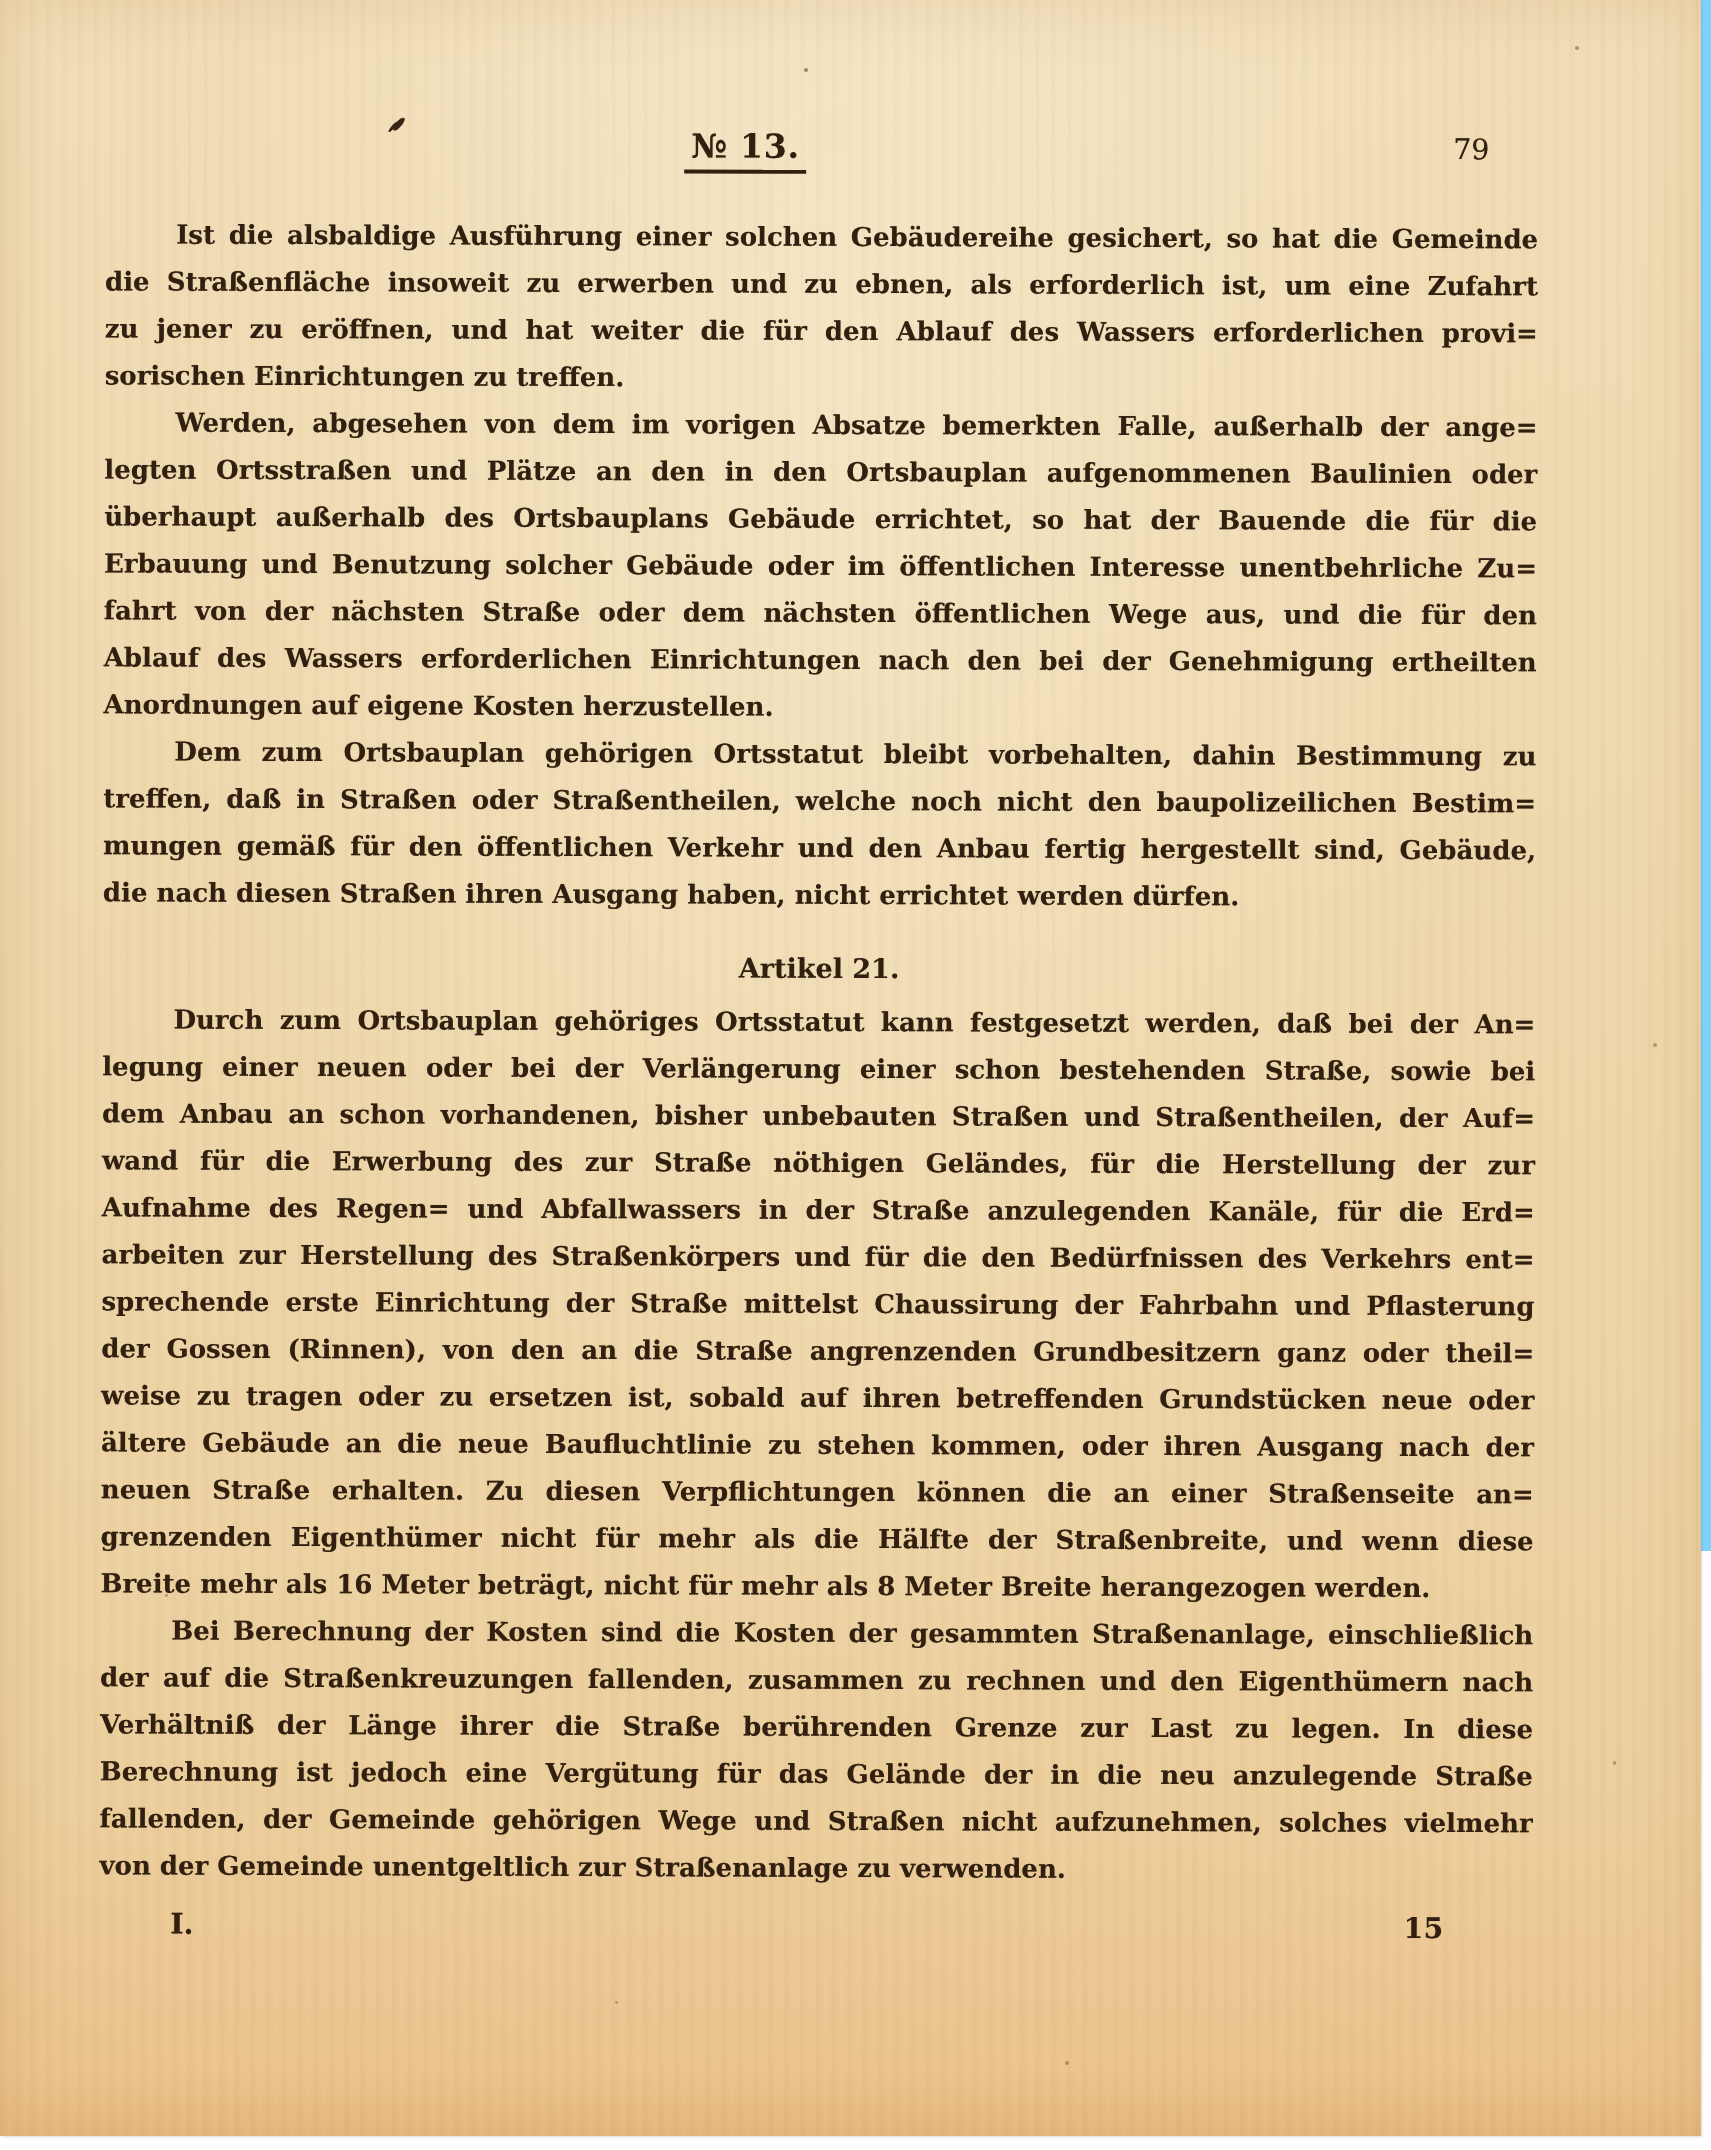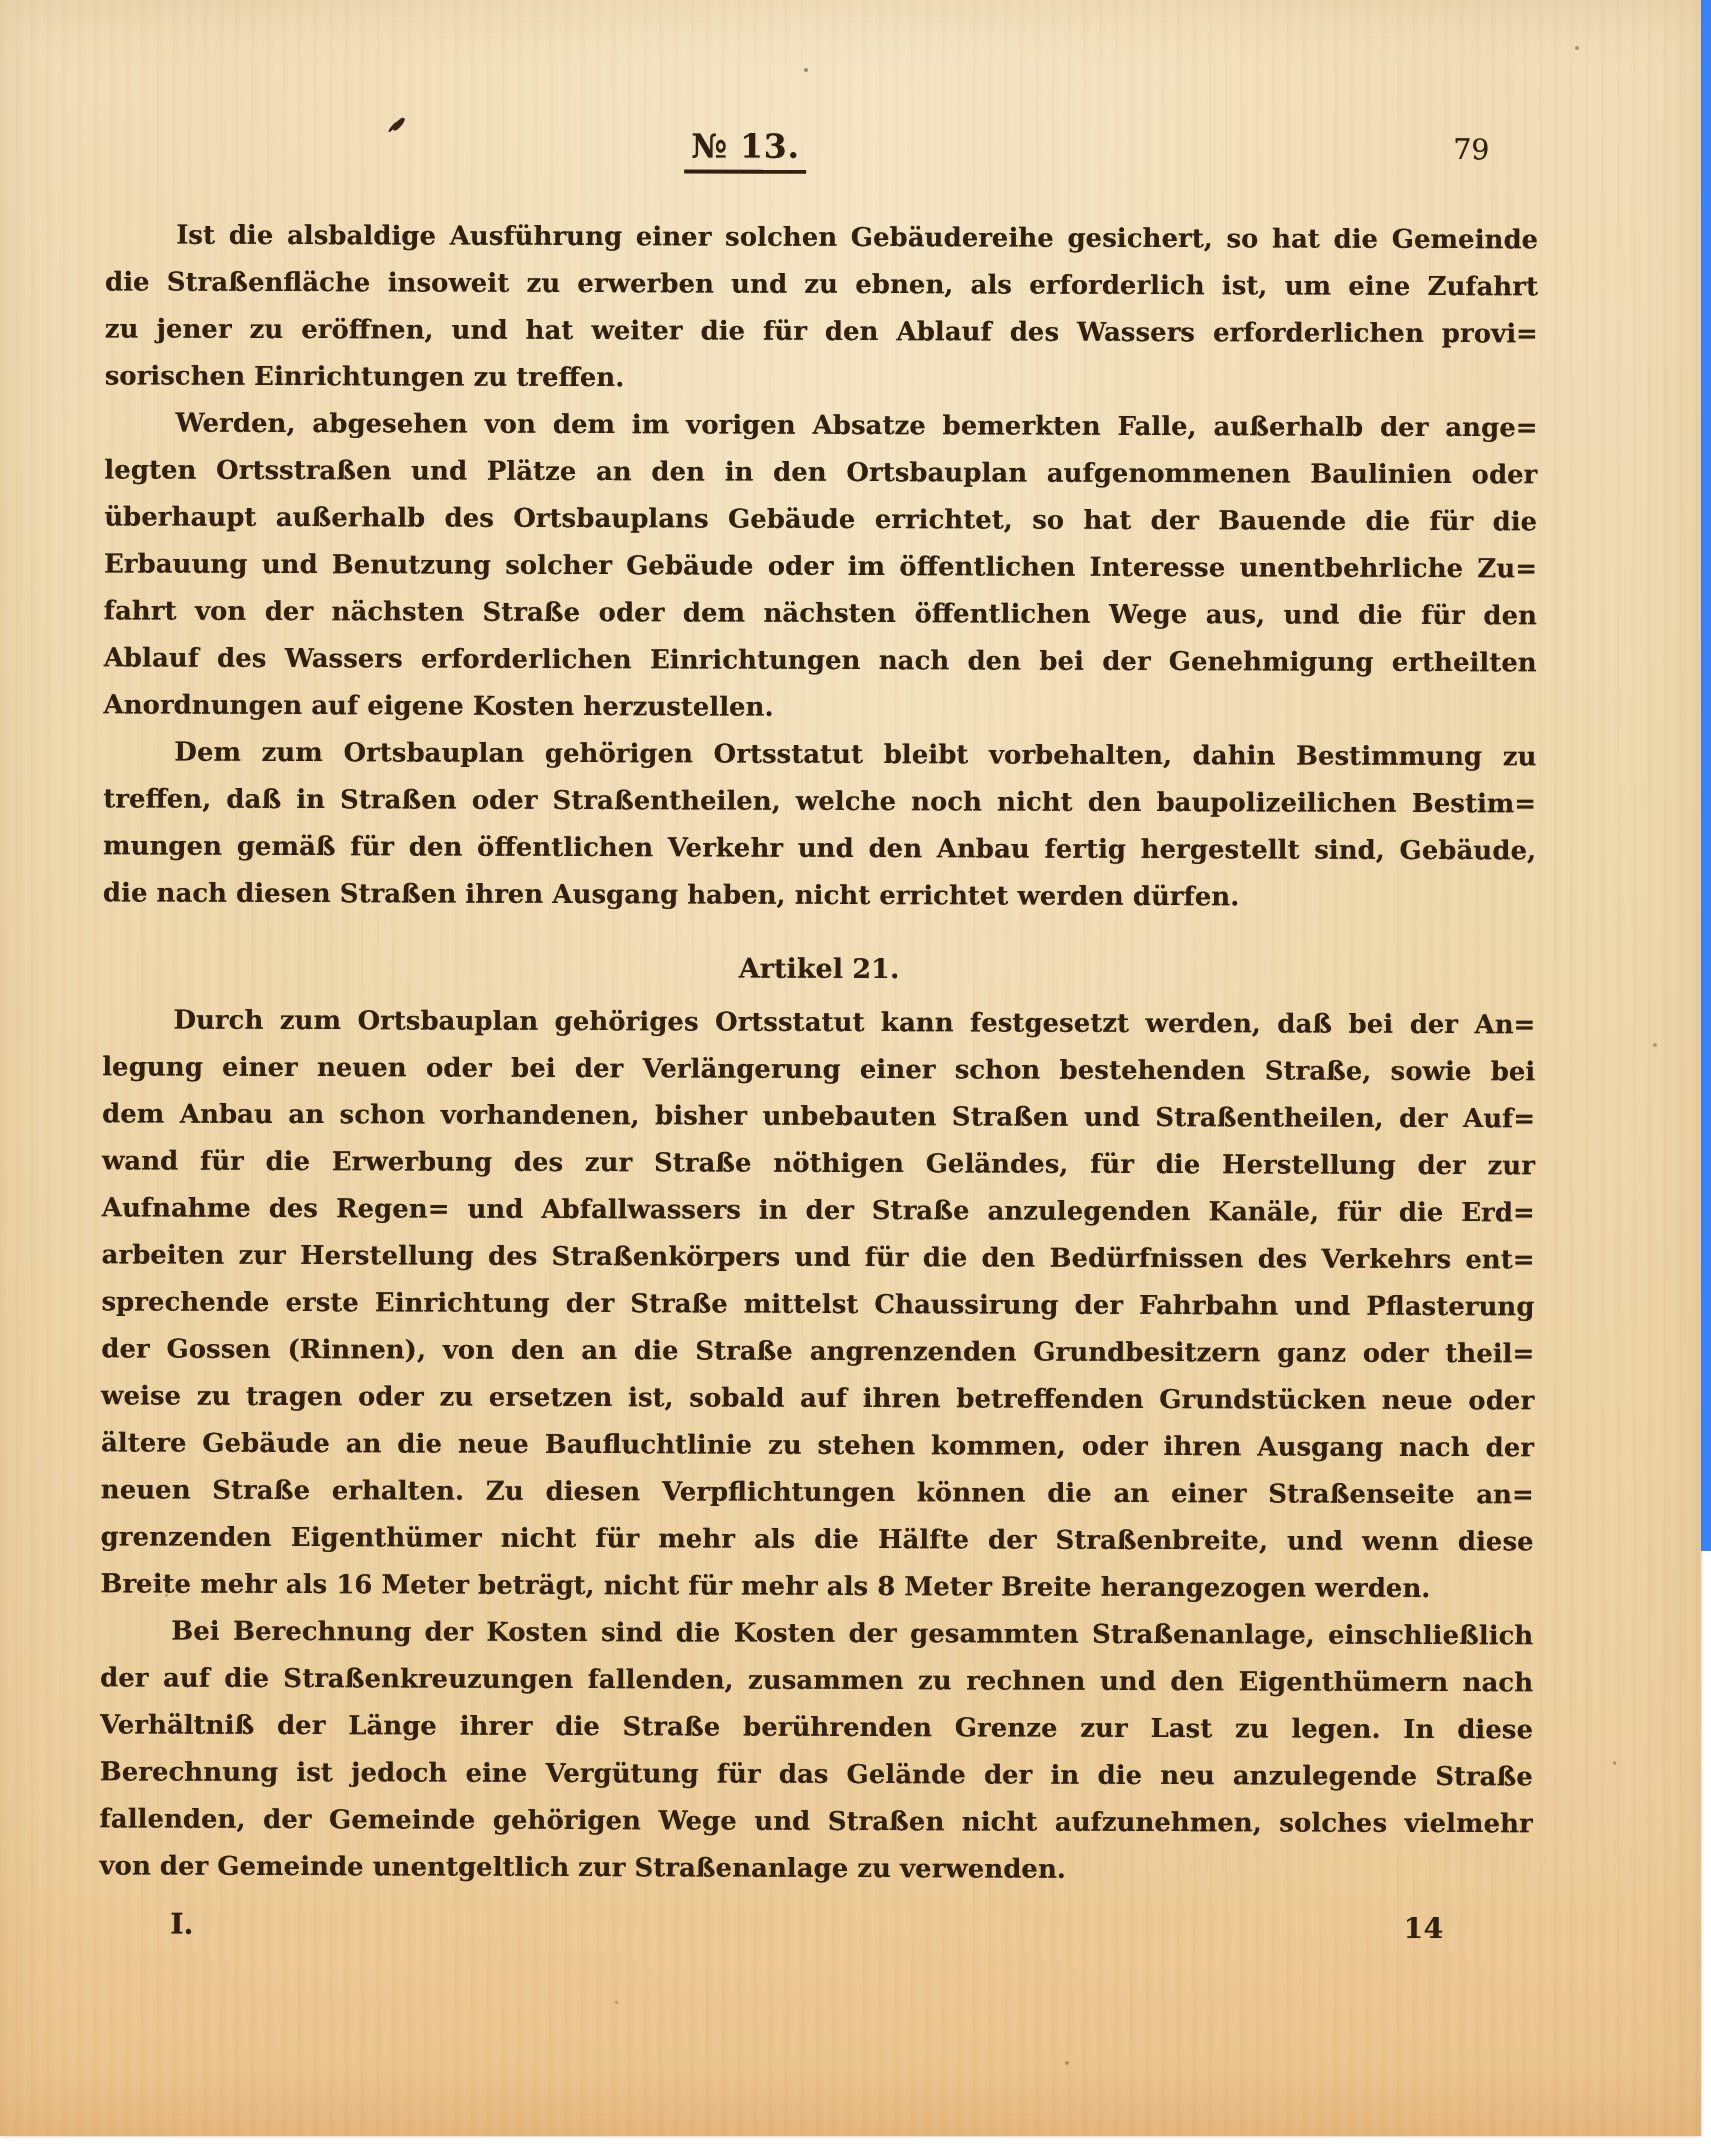--- a/index.html
+++ b/index.html
@@ -9,21 +9,21 @@
     width: 1711px;
     height: 2151px;
     overflow: hidden;
     font-family: "DejaVu Serif", serif;
   }
   .scan-bg {
     position: absolute;
     top: 0; left: 0;
     width: 1711px;
     height: 1551px;
-    background: #3b82f6;
+    background: #7dd3fc;
   }
   .paper {
     position: absolute;
     top: 0;
     left: 0;
     width: 1701px;
     height: 2136px;
     background:
       radial-gradient(ellipse at 50% 18%, rgba(255,248,228,0.35) 0%, rgba(255,248,228,0) 55%),
       linear-gradient(180deg, #f0dcb6 0%, #eed8ae 35%, #ecd3a5 65%, #ebcd9b 85%, #eac28c 97%, #e8ba80 100%);
@@ -189,21 +189,21 @@
         <div class="paragraph">
           <div class="line first">Bei Berechnung der Kosten sind die Kosten der gesammten Straßenanlage, einschließlich</div>
           <div class="line">der auf die Straßenkreuzungen fallenden, zusammen zu rechnen und den Eigenthümern nach</div>
           <div class="line">Verhältniß der Länge ihrer die Straße berührenden Grenze zur Last zu legen.  In diese</div>
           <div class="line">Berechnung ist jedoch eine Vergütung für das Gelände der in die neu anzulegende Straße</div>
           <div class="line">fallenden, der Gemeinde gehörigen Wege und Straßen nicht aufzunehmen, solches vielmehr</div>
           <div class="line last">von der Gemeinde unentgeltlich zur Straßenanlage zu verwenden.</div>
         </div>
         <div class="page-footer">
           <span>I.</span>
-          <span>14</span>
+          <span>15</span>
         </div>
       </div>
   </div>
 
   <span class="ink-mark mark-squiggle"></span>
   <span class="speck s1"></span>
   <span class="speck s2"></span>
   <span class="speck s3"></span>
   <span class="speck s4"></span>
   <span class="speck s5"></span>

